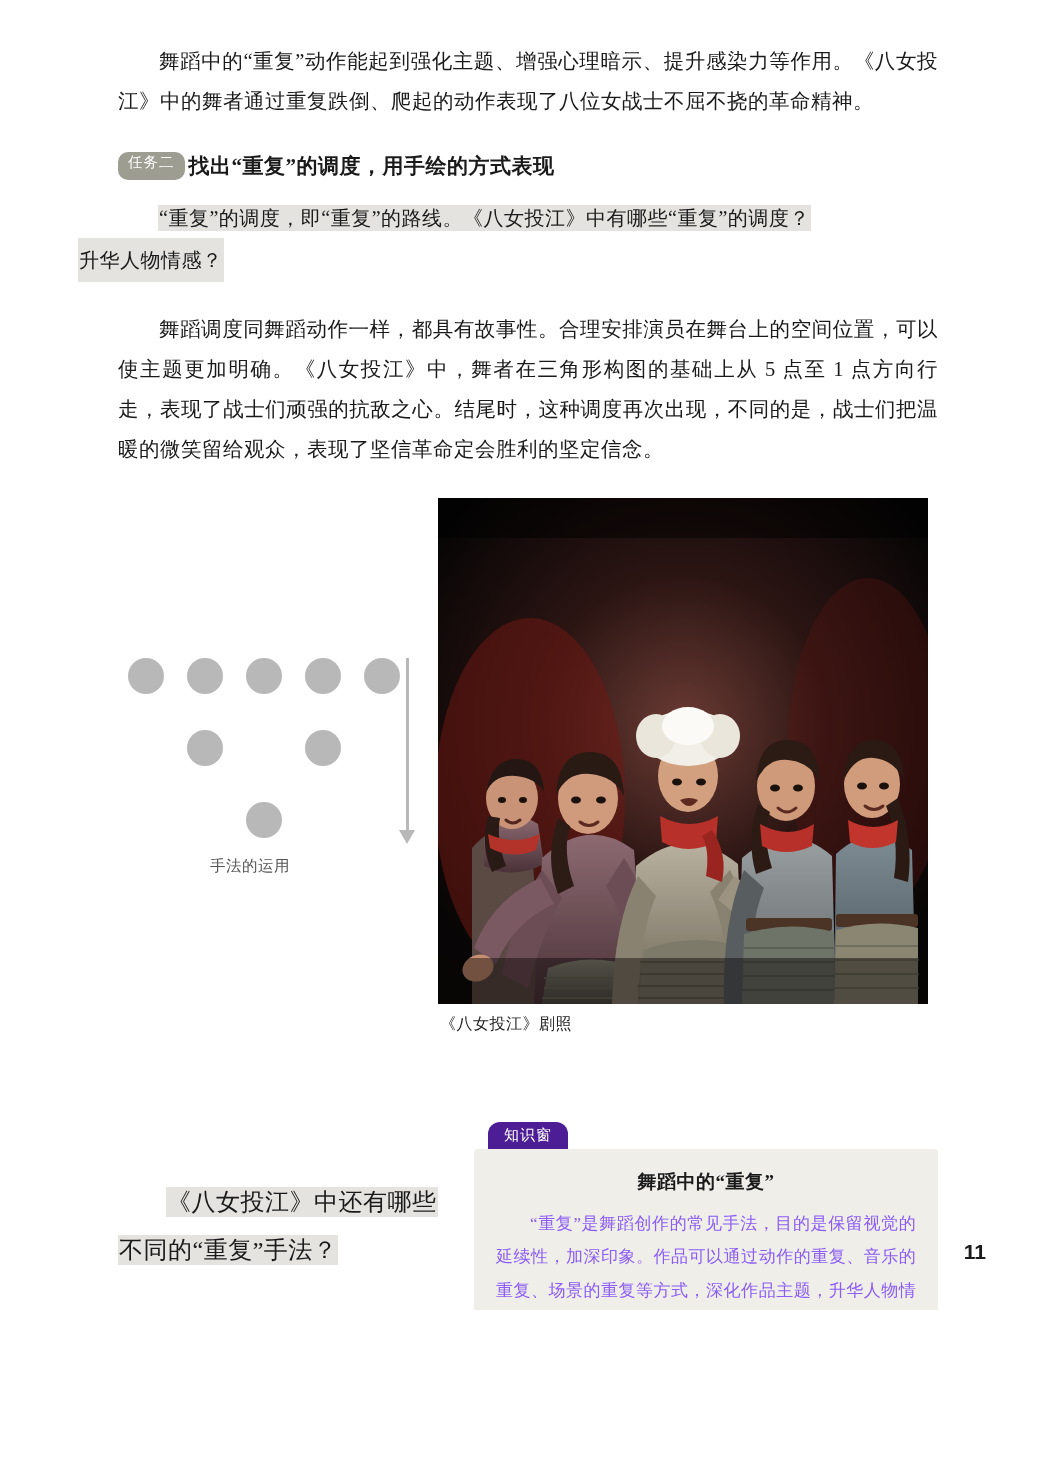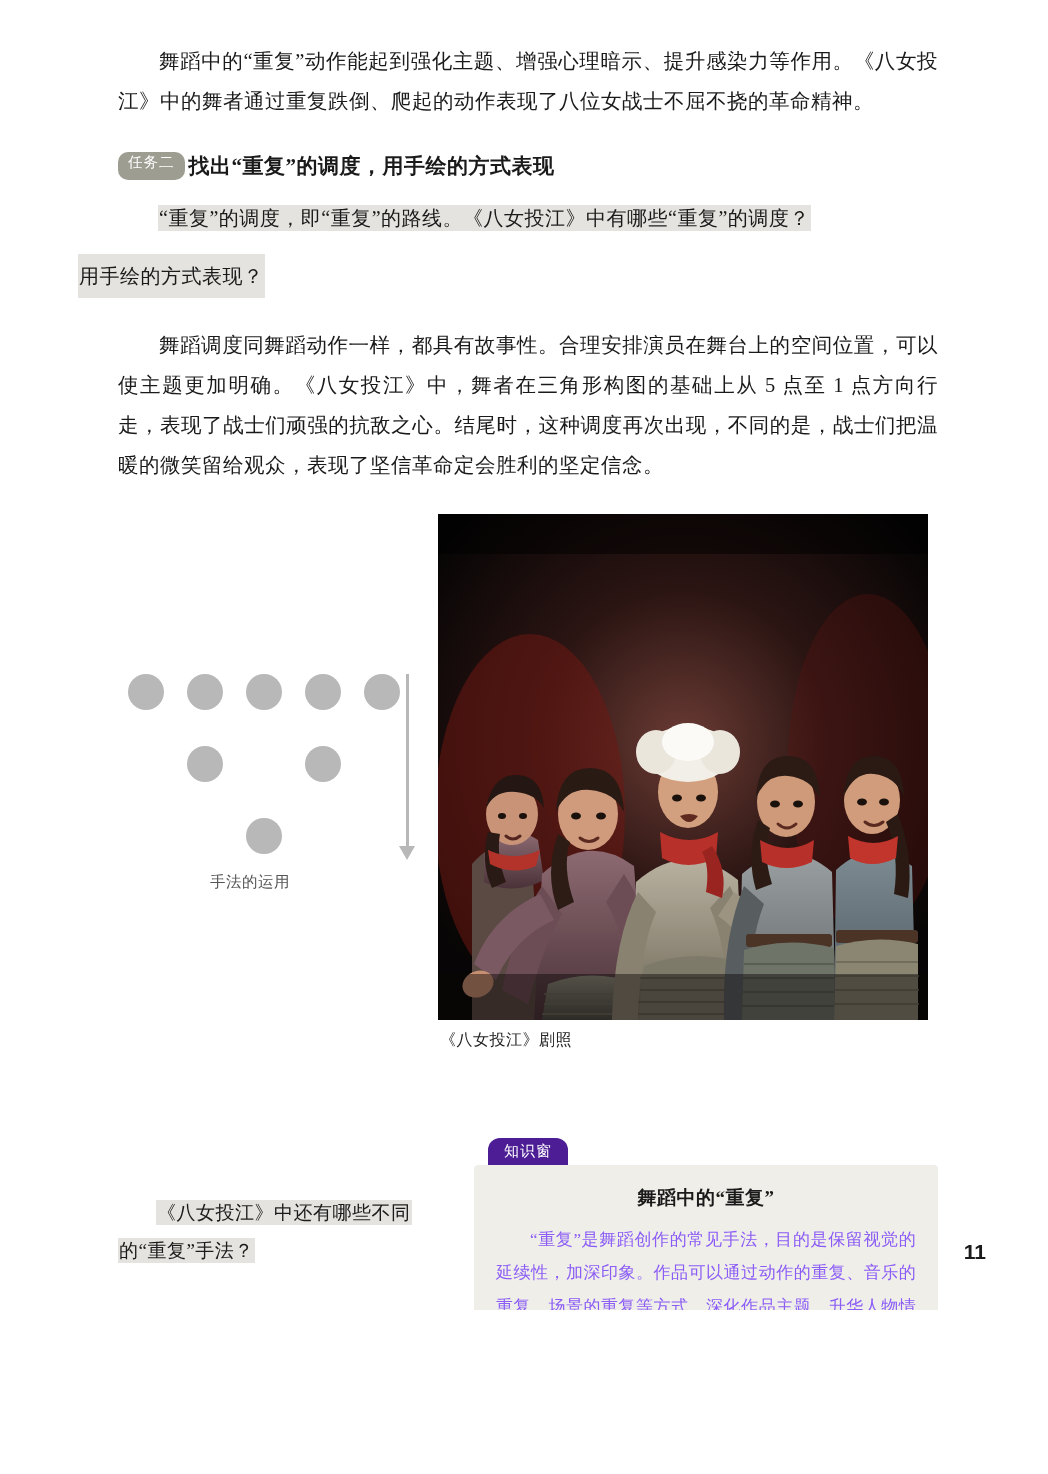--- a/index.html
+++ b/index.html
@@ -66,21 +66,20 @@
   .q-block {
     font-size: 20px;
     line-height: 2.0;
     text-indent: 2em;
     letter-spacing: 0.5px;
   }
   .hl {
     background: #e4e3df;
     padding: 2px 1px;
     box-decoration-break: clone;
-    margin-top: 16px;
     -webkit-box-decoration-break: clone;
   }
 
   
   .figure-area {
     position: relative;
     height: 580px;
   }
 
   
@@ -169,21 +168,21 @@
     text-indent: 0;
     line-height: 1.8;
   }
   .bl-badge-inline {
     position: relative;
     top: -3px;
     margin-right: 8px;
   }
   .bl-q {
     margin-top: 22px;
-    font-size: 19px;
+    font-size: 24px;
     line-height: 2.0;
     text-indent: 2em;
     letter-spacing: 0.5px;
   }
 
   
   .kbox-wrap {
     position: relative;
     width: 464px;
     margin-top: 0;
@@ -243,21 +242,21 @@
 
     <div style="height:30px"></div>
     <div class="task-row">
       <span class="task-badge">任务二</span>
       <span class="task-title">找出“重复”的调度，用手绘的方式表现</span>
     </div>
 
     <div style="height:18px"></div>
     <div class="q-block">
       <span class="hl">“重复”的调度，即“重复”的路线。《八女投江》中有哪些“重复”的调度？</span><br>
-      <span class="hl" style="margin-left:-2em;display:inline-block;text-indent:0">用手绘的方式表现？</span>
+      <span class="hl" style="margin-left:-2em;display:inline-block;text-indent:0">升华人物情感？</span>
     </div>
 
     <div style="height:28px"></div>
     <p class="para indent">舞蹈调度同舞蹈动作一样，都具有故事性。合理安排演员在舞台上的空间位置，可以使主题更加明确。《八女投江》中，舞者在三角形构图的基础上从 5 点至 1 点方向行走，表现了战士们顽强的抗敌之心。结尾时，这种调度再次出现，不同的是，战士们把温暖的微笑留给观众，表现了坚信革命定会胜利的坚定信念。</p>
 
     <div style="height:28px"></div>
     <div class="figure-area">
 
       <div class="diagram">
 

